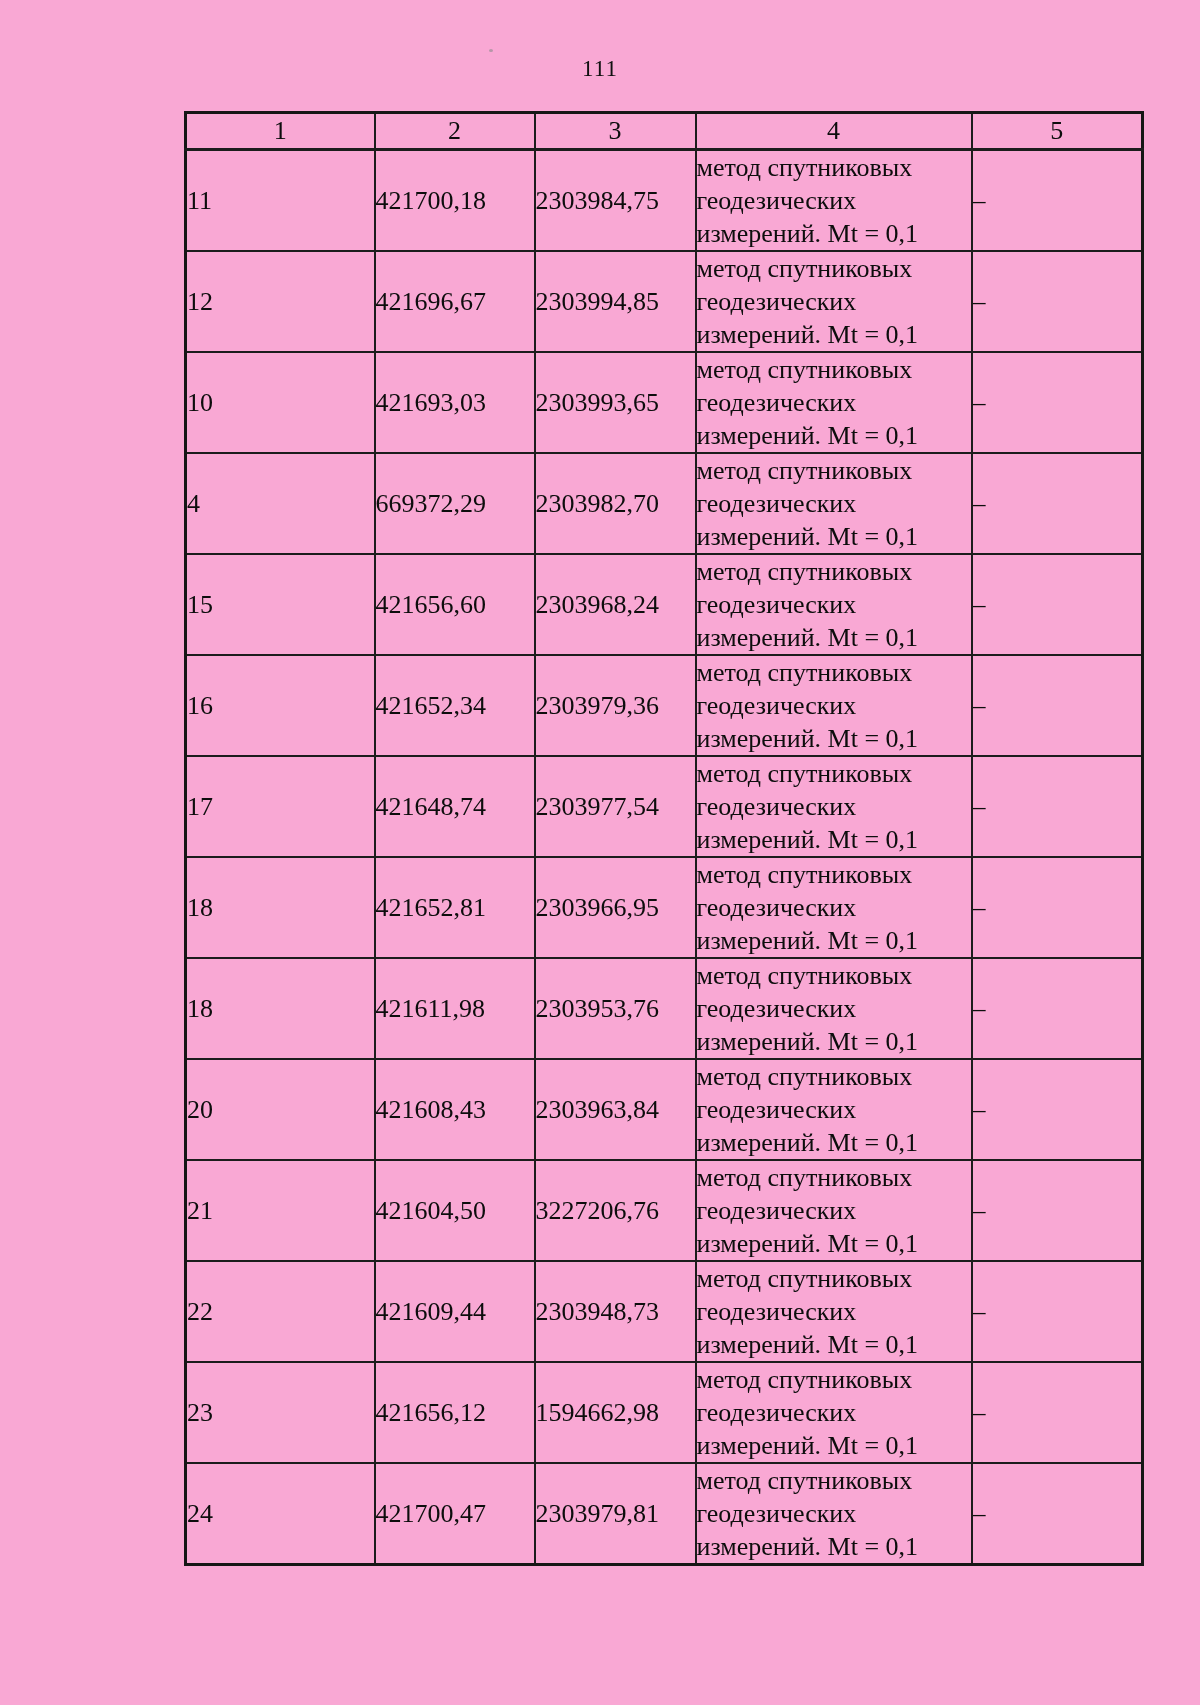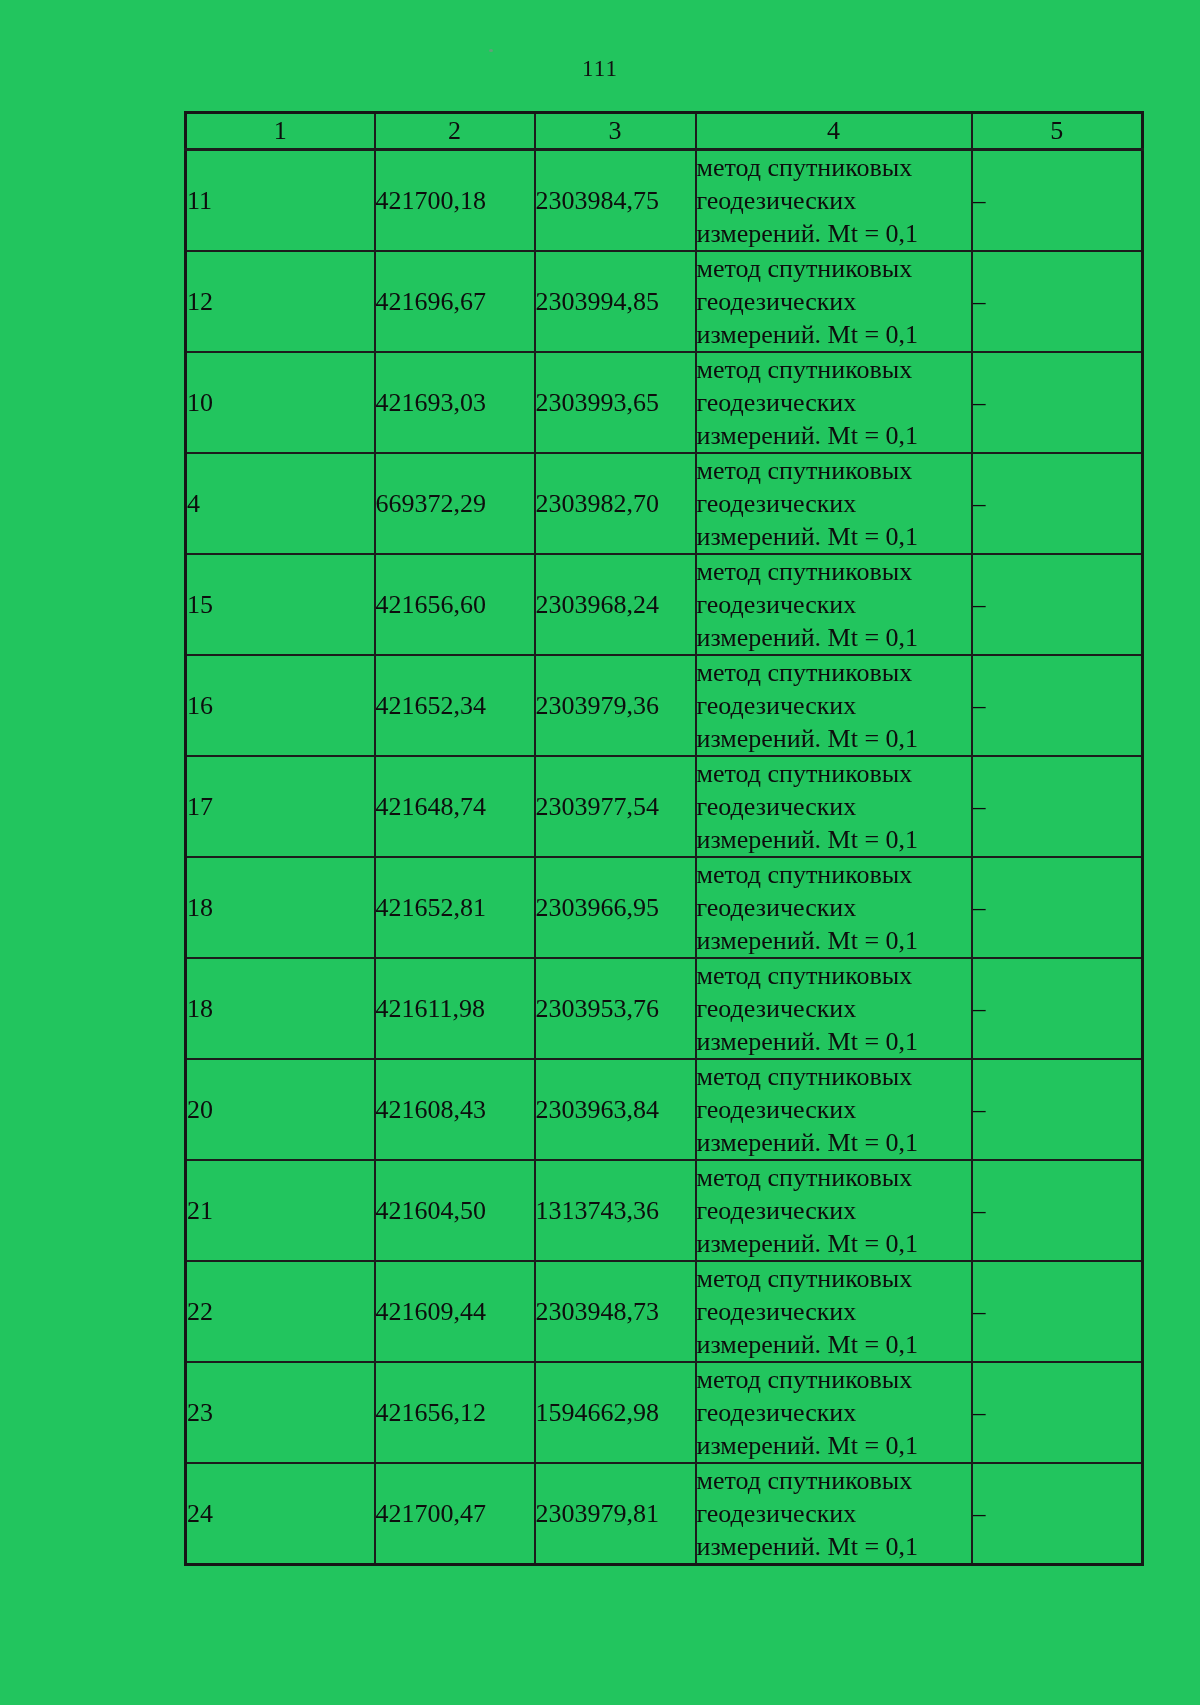--- a/index.html
+++ b/index.html
@@ -4,21 +4,21 @@
 <style>
   html, body {
     margin: 0;
     padding: 0;
     background: #ffffff;
   }
   .page {
     position: relative;
     width: 1200px;
     height: 1705px;
-    background: #22c55e;
+    background: #f9a8d4;
     font-family: "Liberation Serif", "DejaVu Serif", serif;
     color: #0d0d0d;
     overflow: hidden;
   }
   .page-number {
     position: absolute;
     top: 56px;
     left: 0;
     width: 1200px;
     text-align: center;
@@ -213,21 +213,21 @@
           <td class="c-method">
             <div class="m-line">метод спутниковых</div>
             <div class="m-line">геодезических</div>
             <div class="m-line">измерений. Mt = 0,1</div>
           </td>
           <td class="c-err">–</td>
         </tr>
         <tr>
           <td class="c-num">21</td>
           <td class="c-x">421604,50</td>
-          <td class="c-y">1313743,36</td>
+          <td class="c-y">3227206,76</td>
           <td class="c-method">
             <div class="m-line">метод спутниковых</div>
             <div class="m-line">геодезических</div>
             <div class="m-line">измерений. Mt = 0,1</div>
           </td>
           <td class="c-err">–</td>
         </tr>
         <tr>
           <td class="c-num">22</td>
           <td class="c-x">421609,44</td>

